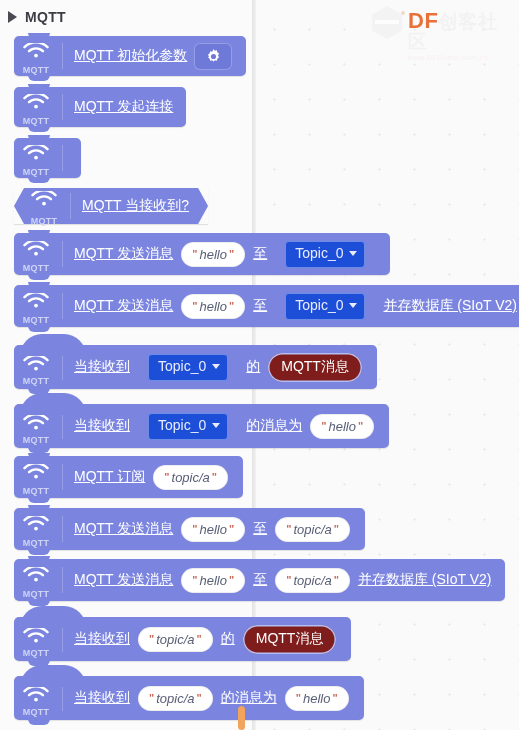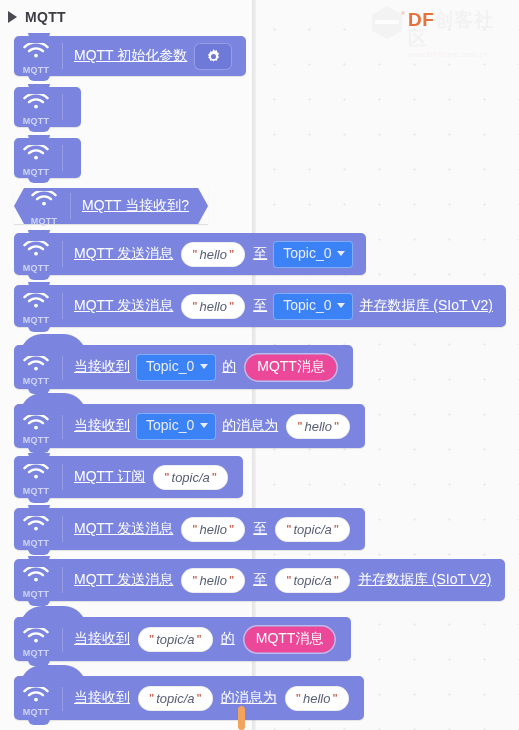--- a/index.html
+++ b/index.html
@@ -45,21 +45,21 @@
     width: 30px; height: 33px;
     background: #f3f3f3;
     clip-path: polygon(50% 0%, 100% 26%, 100% 74%, 50% 100%, 0% 74%, 0% 26%);
   }
   #wm-hex::after{
     content:""; position:absolute; left:3px; top:14px;
     width:24px;height:4px;background:#fdfdfd;
   }
   #wm-dot { position:absolute; left:33px; top:9px; width:4px;height:4px;border-radius:50%;background:#f0d9cc;}
   #wm-text { padding-top: 8px; line-height: 1; }
-  #wm-df { font-size: 19px; font-weight: bold; color: #e8713a; letter-spacing: .5px; }
+  #wm-df { font-size: 22px; font-weight: bold; color: #e8713a; letter-spacing: .5px; }
   #wm-cn { font-size: 19px; font-weight: bold; color: #f2f2f2; letter-spacing: 1px;}
   #wm-url { font-size: 7px; color: #f5f0ee; letter-spacing: .6px; margin-top: 3px;}
 
   
   #cat-header {
     position: absolute; left: 8px; top: 9px;
     display: flex; align-items: center; gap: 8px;
     z-index: 3;
   }
   #cat-arrow {
@@ -173,40 +173,40 @@
     margin: 0 5px;
     display: inline-flex; align-items: center;
     font-size: 13px;
     box-shadow: inset 0 0 0 1px rgba(0,0,0,.07);
   }
   .inp-str .q { color: #c96a5a; font-size: 11px; font-weight: bold; }
   .inp-str .v { padding: 0 2px; font-style: italic; }
 
   
   .dd {
-    background: #3b82f6;
+    background: #1d4ed8;
     color: #e9ecff;
     border-radius: 4px;
     height: 27px;
     padding: 0 8px 2px 10px;
-    margin: 0 3px;
+    margin: 0 15px;
     display: inline-flex; align-items: center; gap: 6px;
     font-size: 14px;
     box-shadow: inset 0 0 0 1px rgba(255,255,255,.35);
   }
   .dd .caret {
     width: 0;height: 0;
     border-top: 5px solid #e9ecff;
     border-left: 4px solid transparent;
     border-right: 4px solid transparent;
   }
 
   
   .rep {
-    background: #ec4899;
+    background: #7f1d1d;
     color: #ffffff;
     border-radius: 16px;
     height: 29px;
     padding: 0 13px;
     margin: 0 5px;
     display: inline-flex; align-items: center;
     font-size: 14px;
     box-shadow: inset 0 0 0 1.5px #b7bdf0;
   }
 
@@ -274,20 +274,21 @@
 <div class="blk stack" style="left:14px; top:87px;">
   <div class="mq-icon">
     <svg class="wifi" viewBox="0 0 26 15">
       <path d="M1.5 4.2 A16 16 0 0 1 24.5 4.2" fill="none" stroke="#ffffff" stroke-width="2.4" stroke-linecap="round"></path>
       <path d="M6 8.2 A10 10 0 0 1 20 8.2" fill="none" stroke="#ffffff" stroke-width="2.4" stroke-linecap="round"></path>
       <circle cx="13" cy="12.6" r="1.9" fill="#ffffff"></circle>
     </svg>
     <div class="lbl">MQTT</div>
   </div>
   <div class="sep"></div>
+  <span class="txt cn">MQTT 发起连接</span>
 </div>
 
 <div class="blk stack" style="left:14px; top:138px;">
   <div class="mq-icon">
     <svg class="wifi" viewBox="0 0 26 15">
       <path d="M1.5 4.2 A16 16 0 0 1 24.5 4.2" fill="none" stroke="#ffffff" stroke-width="2.4" stroke-linecap="round"></path>
       <path d="M6 8.2 A10 10 0 0 1 20 8.2" fill="none" stroke="#ffffff" stroke-width="2.4" stroke-linecap="round"></path>
       <circle cx="13" cy="12.6" r="1.9" fill="#ffffff"></circle>
     </svg>
     <div class="lbl">MQTT</div>

